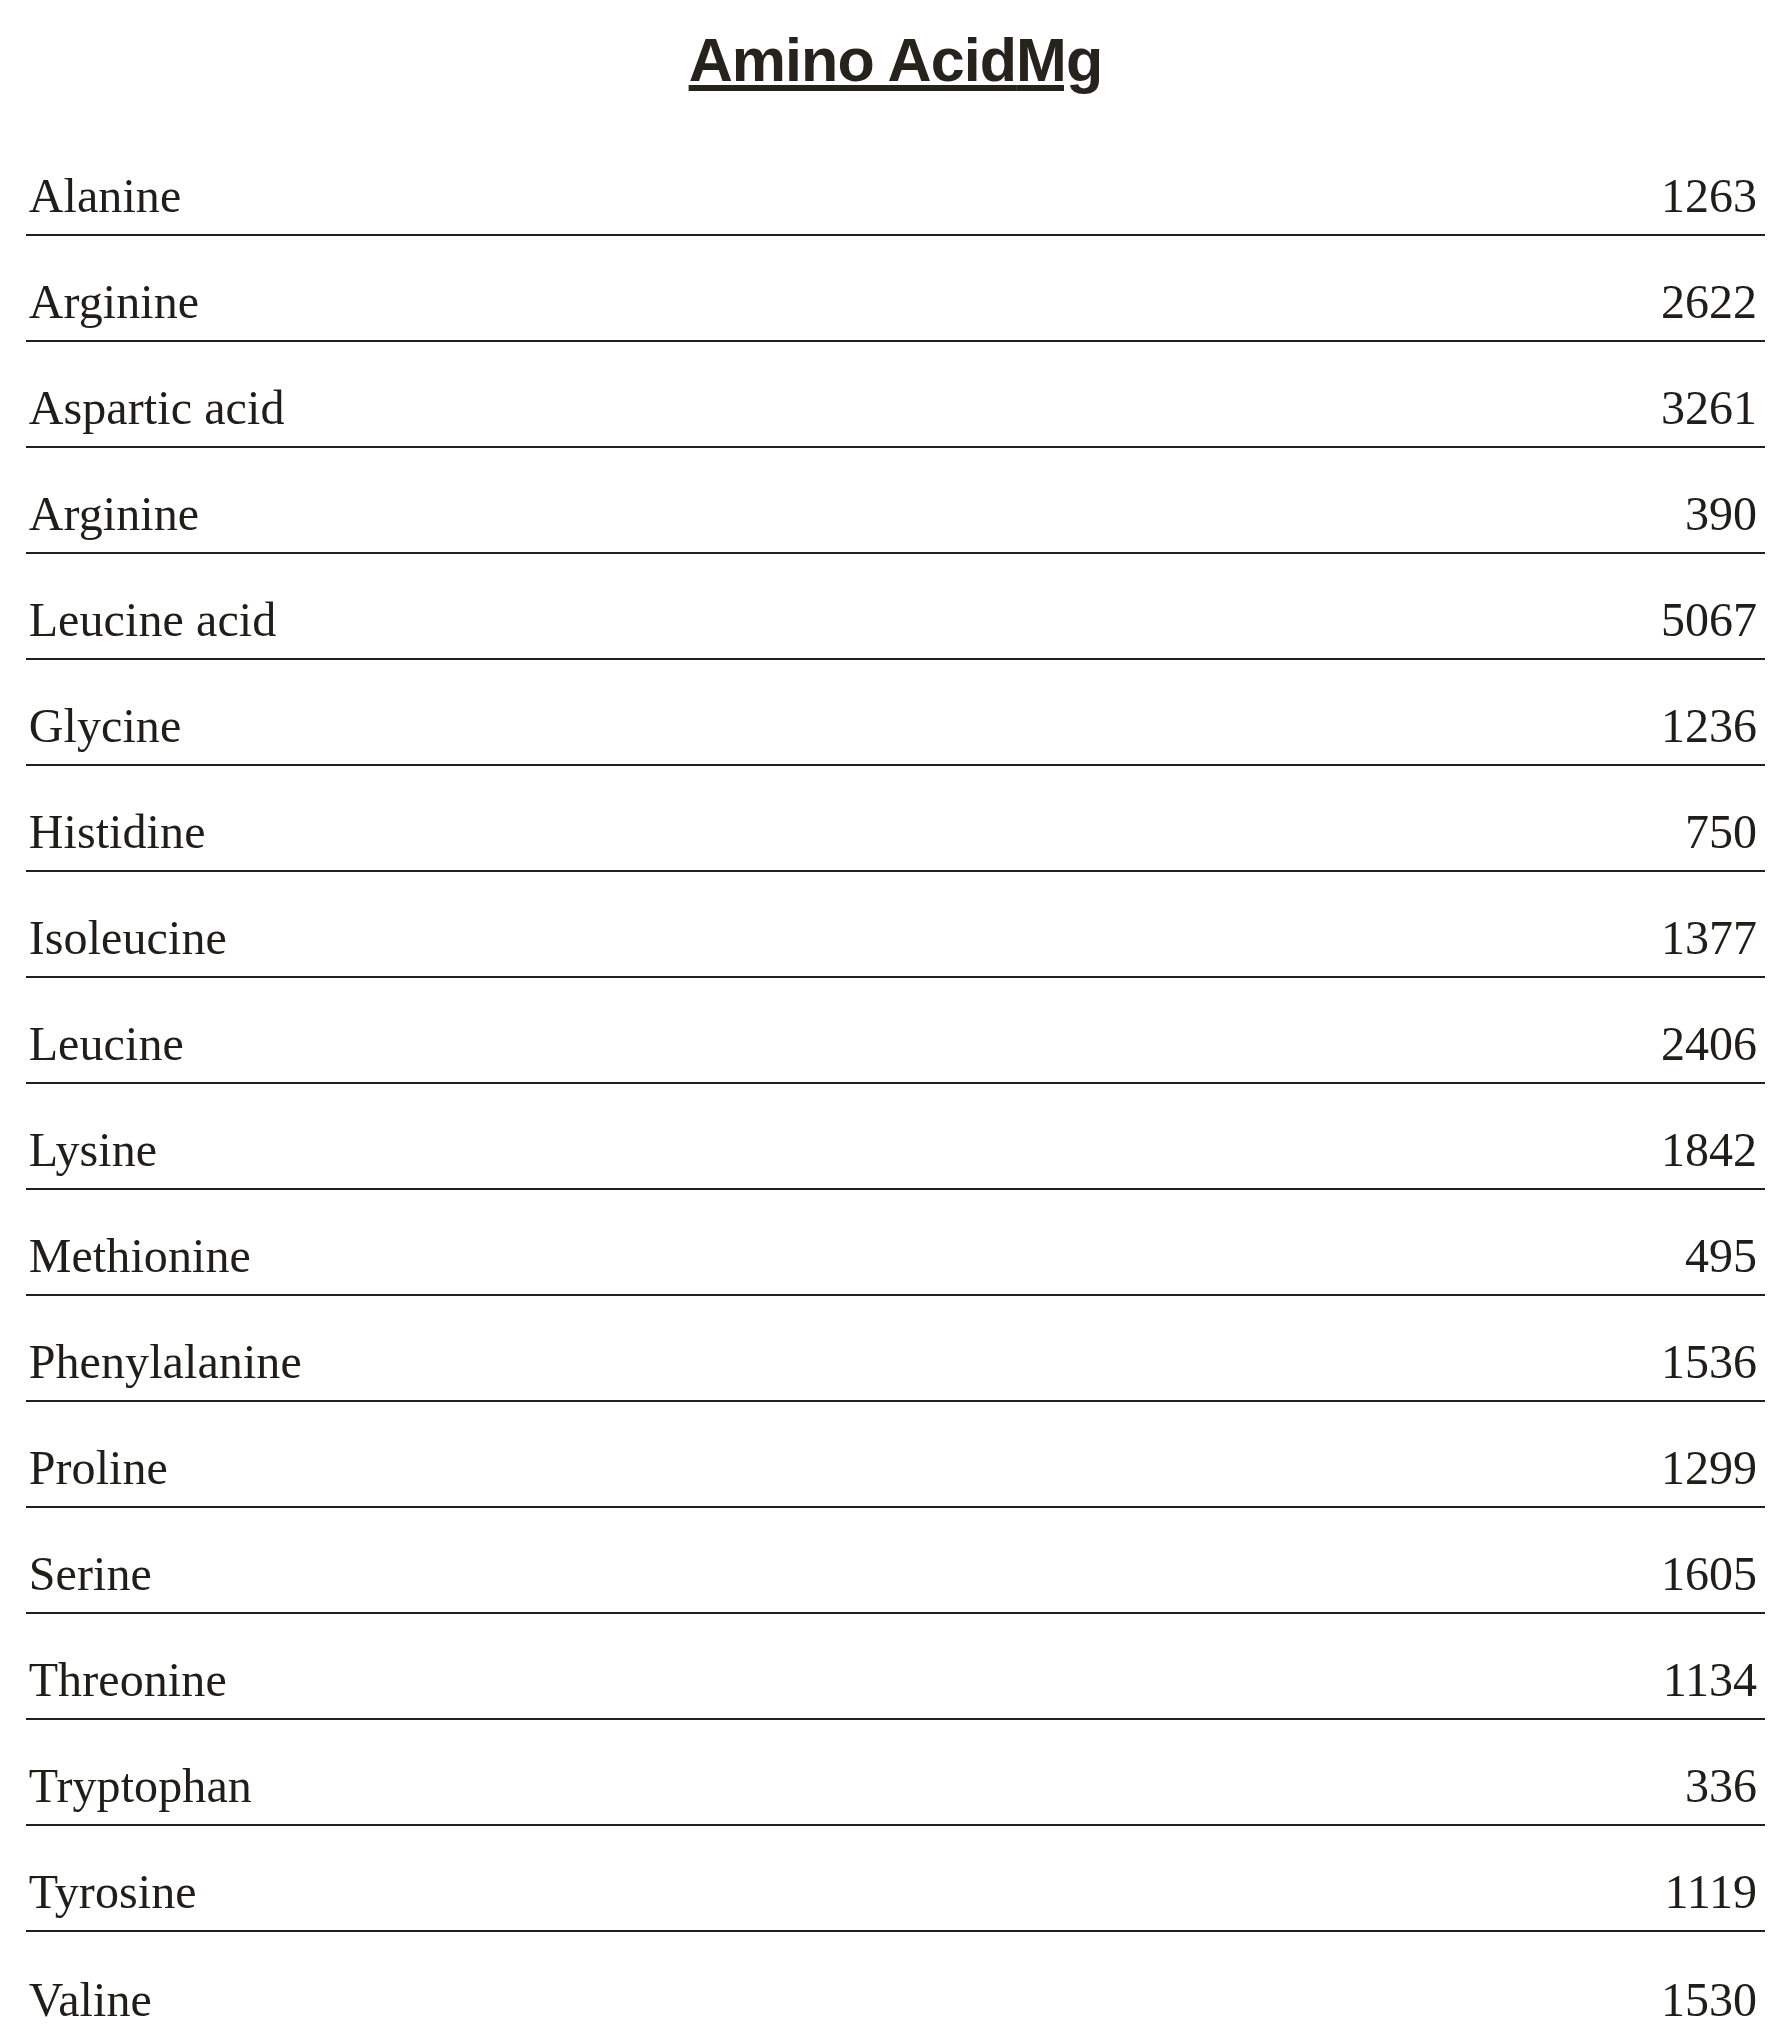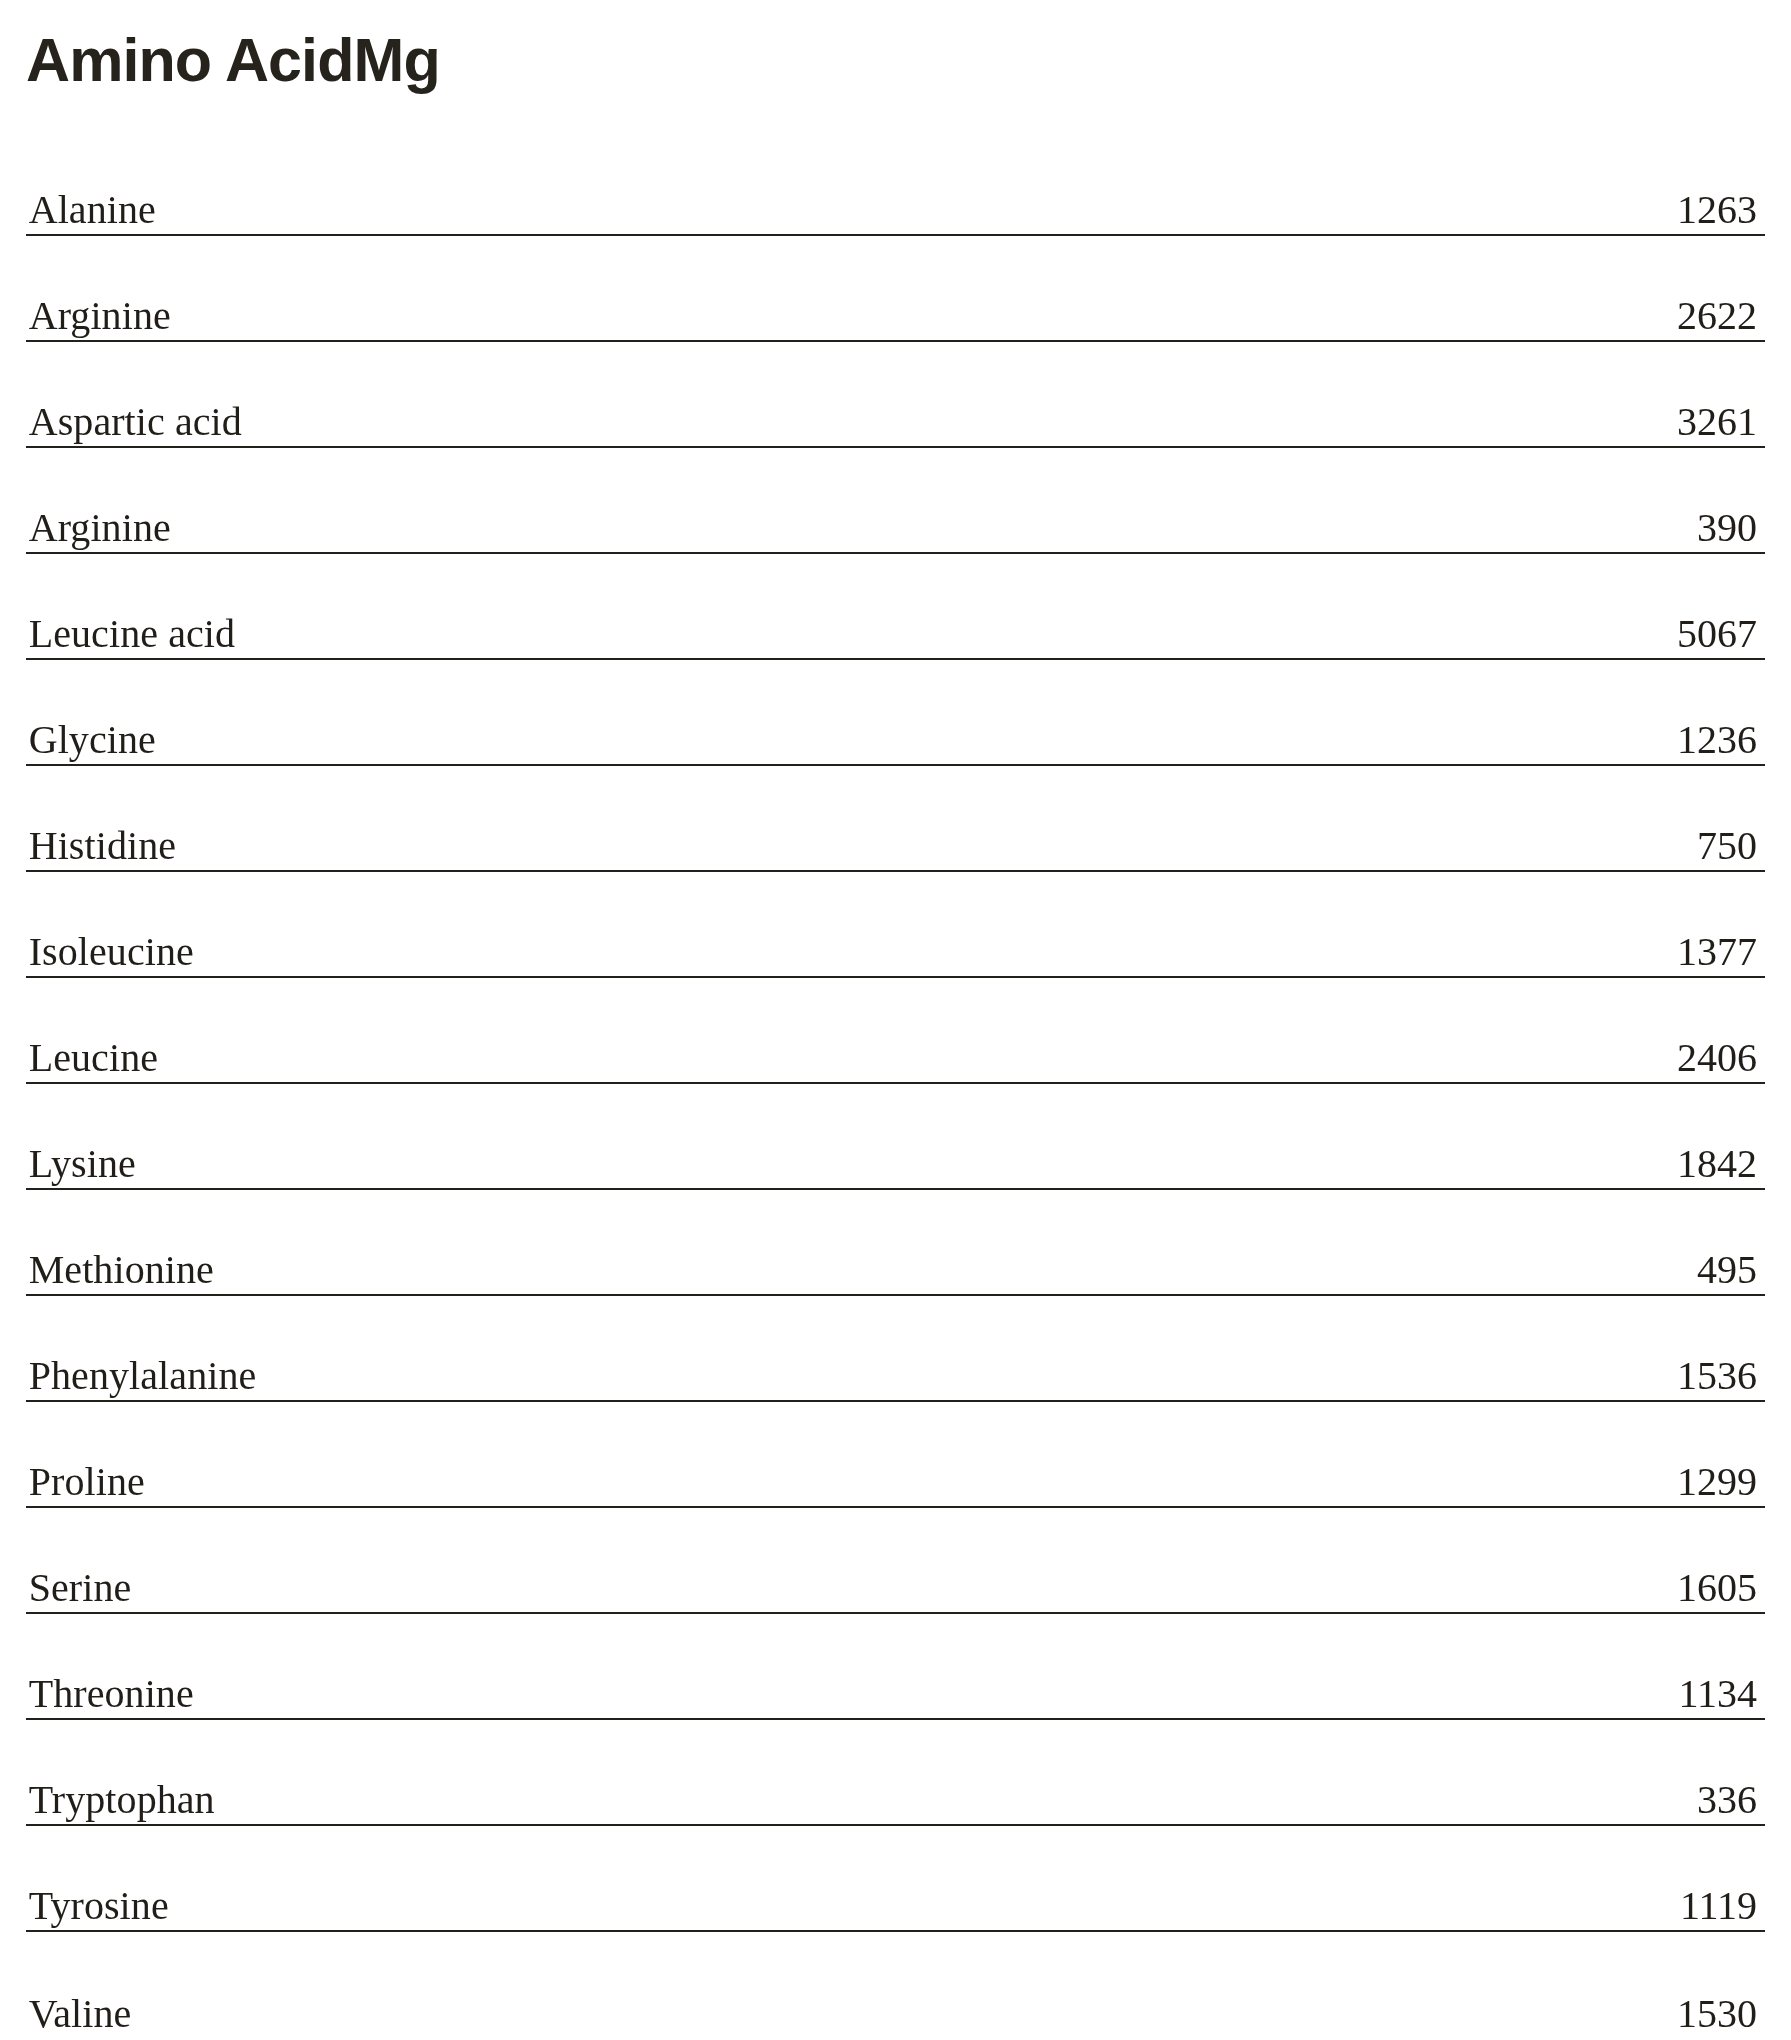--- a/index.html
+++ b/index.html
@@ -12,43 +12,44 @@
   .page {
     width: 1791px;
     height: 2040px;
     padding: 0 26px;
     background: #ffffff;
     color: #211e19;
   }
   
   .thead {
     display: flex;
-    justify-content: flex-start;
+    justify-content: center;
     align-items: flex-start;
     padding-top: 30px;
     font-family: "Liberation Sans", "DejaVu Sans", sans-serif;
     font-weight: 700;
     font-size: 61px;
     line-height: 1;
     letter-spacing: -0.015em;
     color: #26231d;
+    text-decoration: underline;
   }
   
   .tbody {
     margin-top: 39px;
   }
   .row {
     height: 106px;
     display: flex;
     justify-content: space-between;
     align-items: flex-end;
-    padding-bottom: 4px;
+    padding-bottom: 14px;
     border-bottom: 2.7px solid #23211b;
     font-family: "Liberation Serif", "DejaVu Serif", serif;
-    font-size: 40px;
+    font-size: 48px;
     line-height: 1;
     color: #211e19;
   }
   .row:last-child {
     border-bottom: none; 
   }
   .cell-name {
     padding-left: 2.7px;
     letter-spacing: 0.002em;
   }

